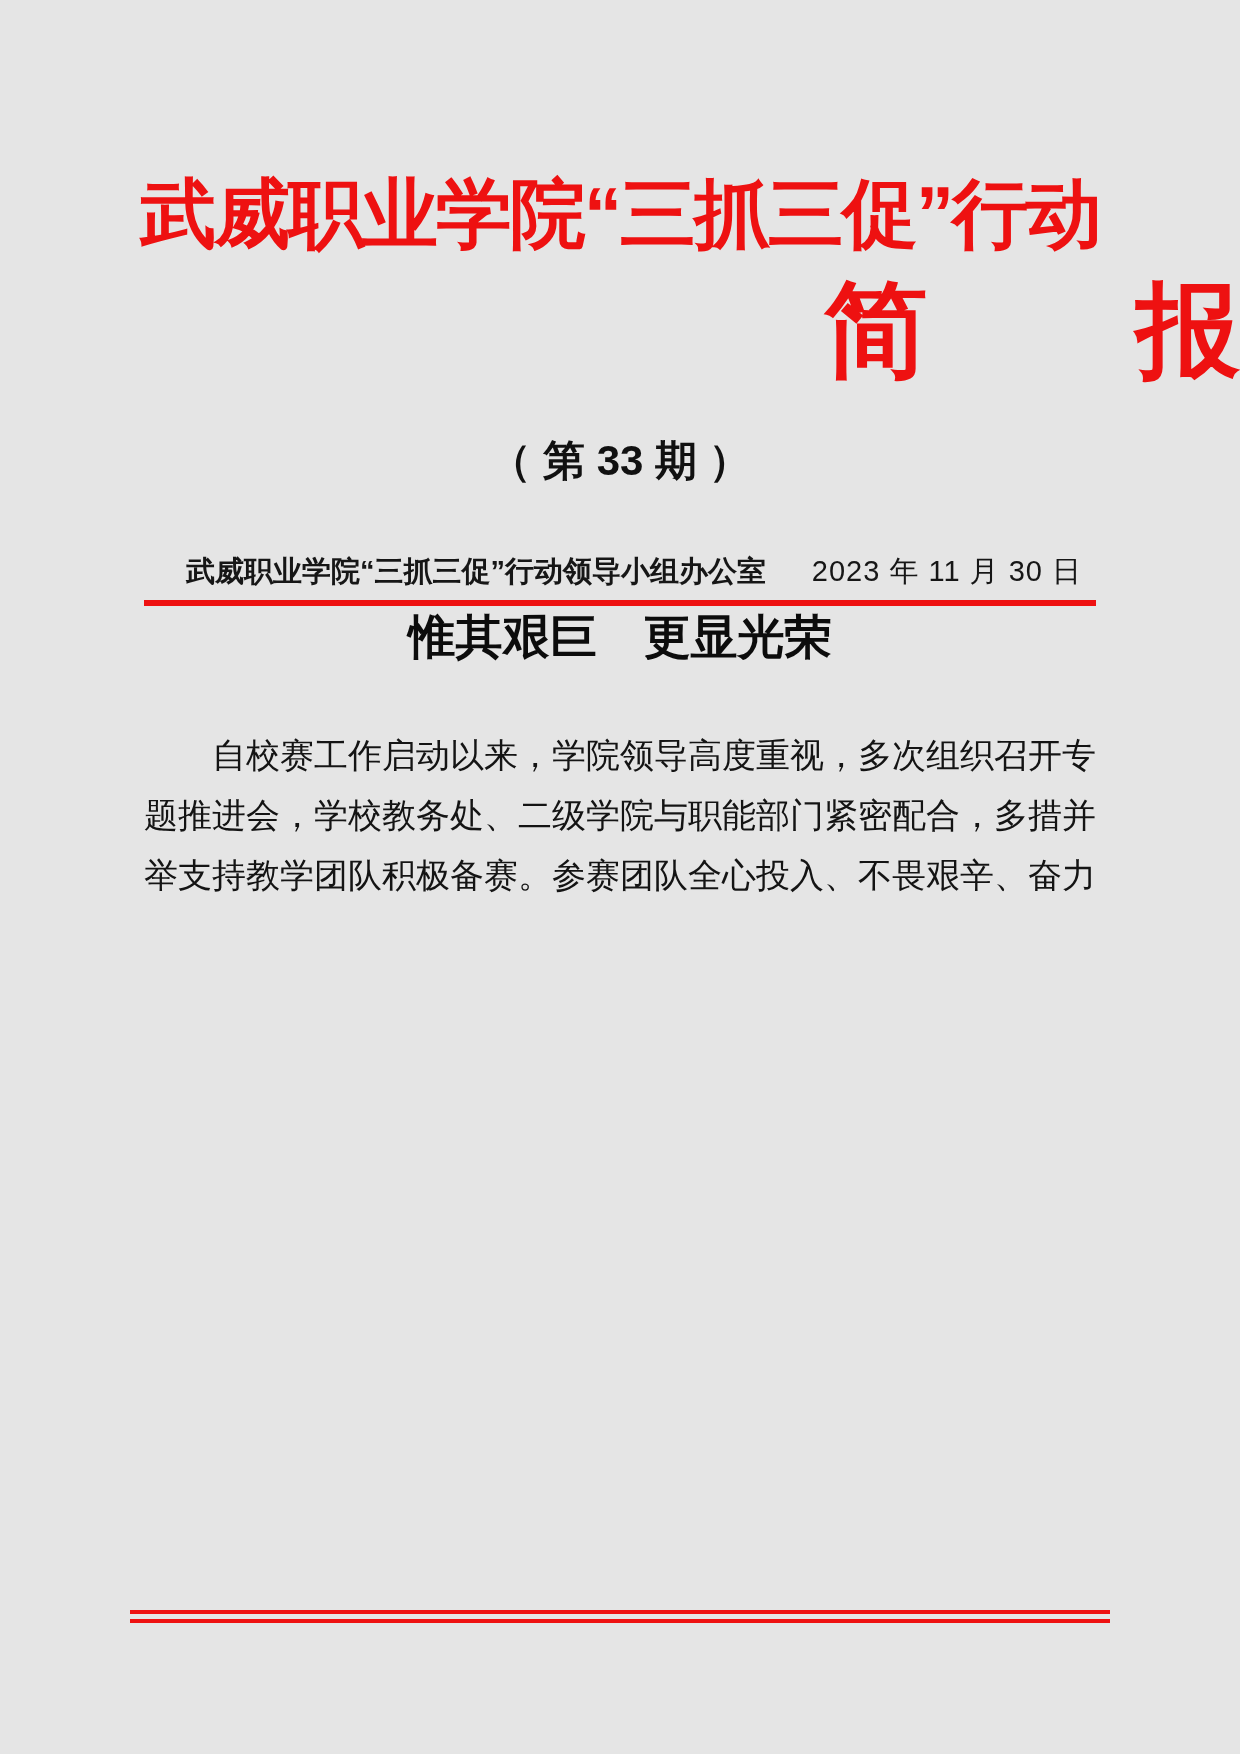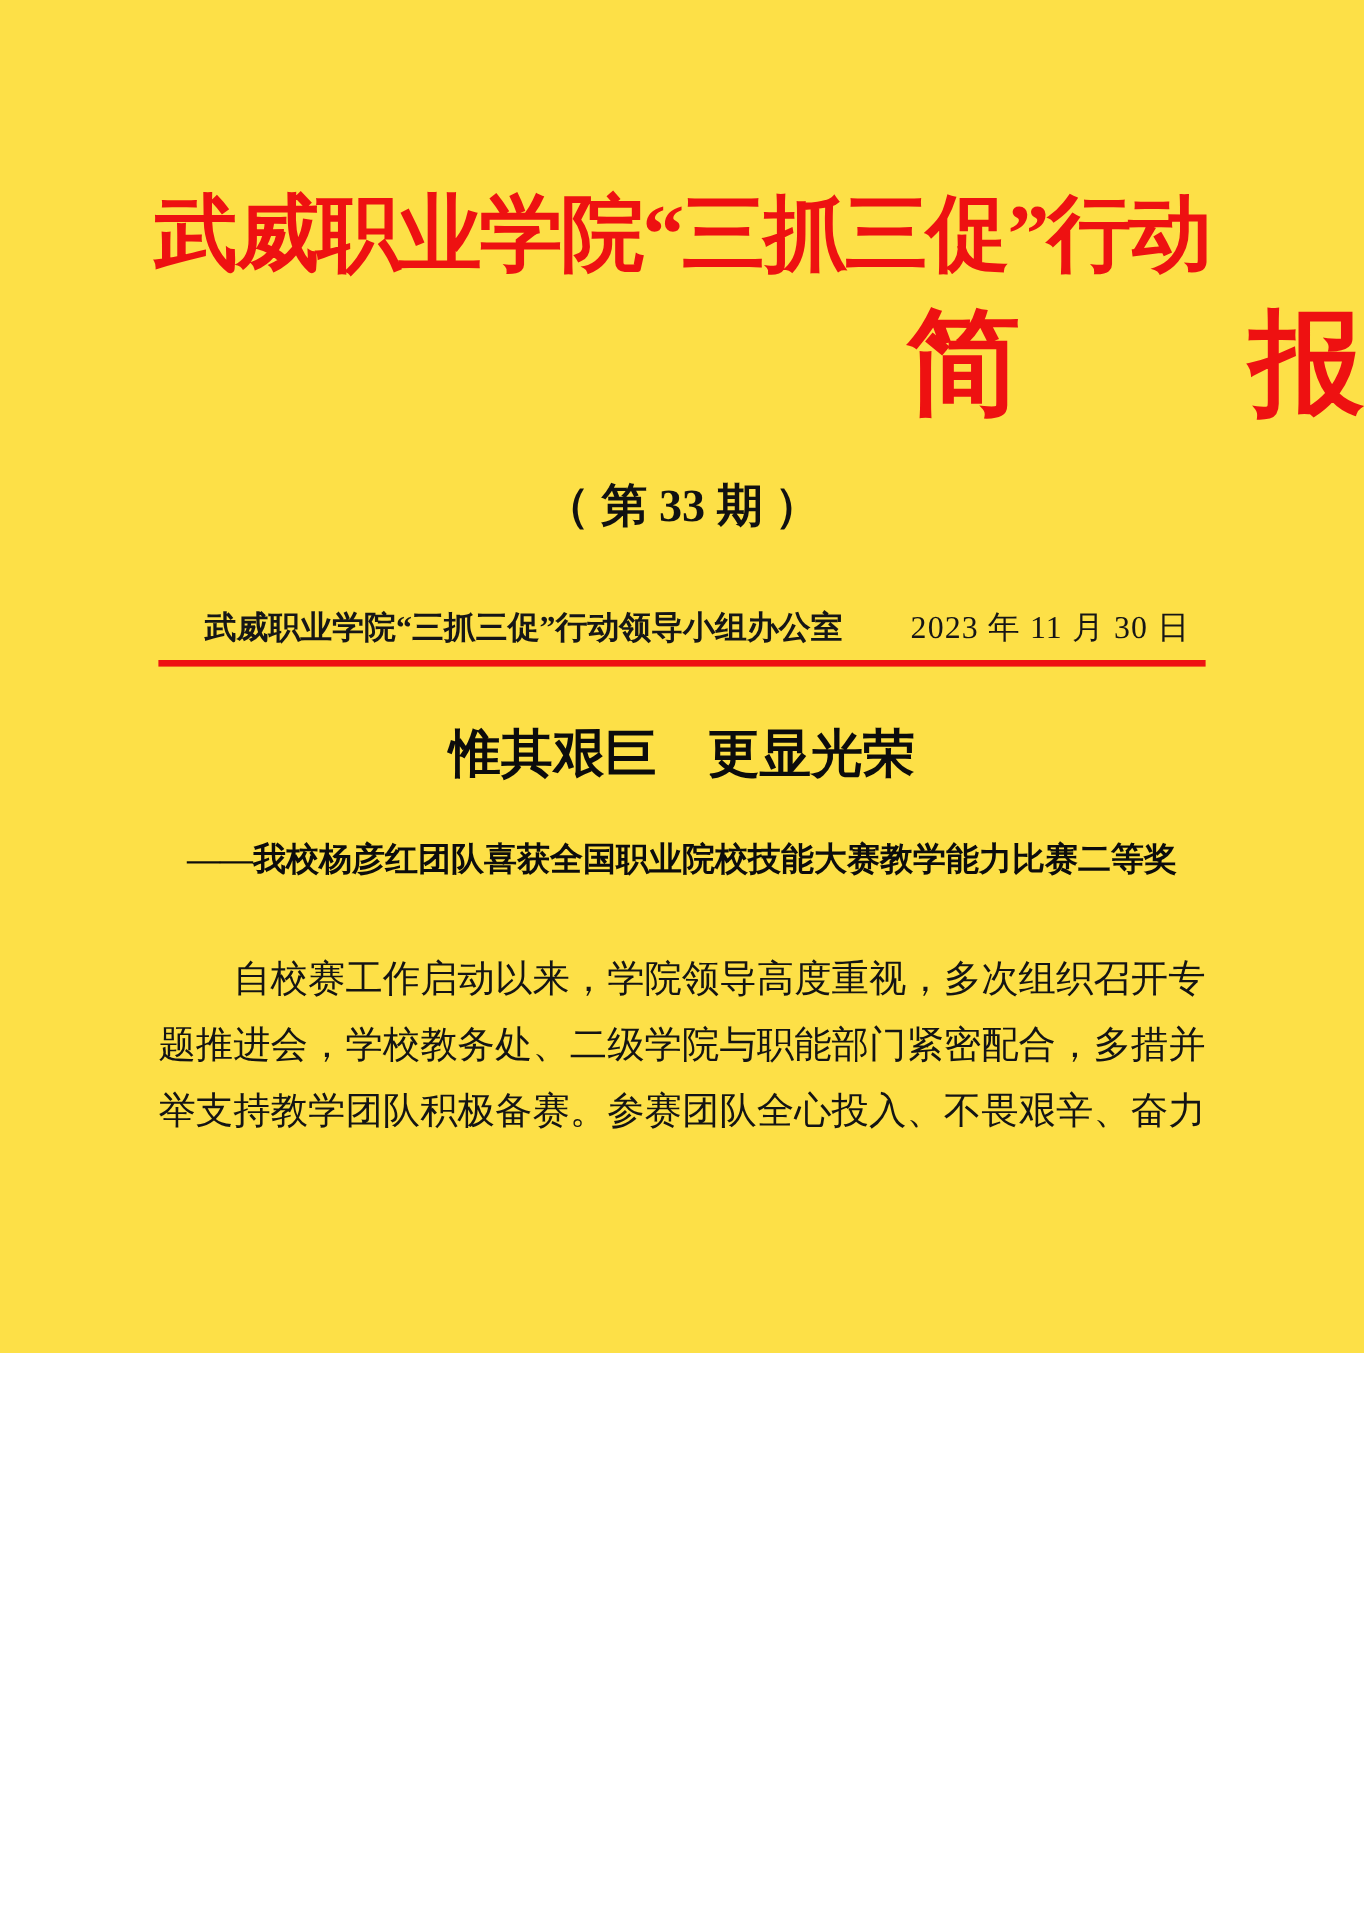--- a/index.html
+++ b/index.html
@@ -1,22 +1,22 @@
 <!DOCTYPE html>
 <html lang="zh" style="--red: #ee1111;"><head>
 <meta charset="utf-8">
 <style>
   html,body { margin:0; padding:0; background:#ffffff; }
   .page {
     position:relative;
-    width:1240px; height:1230px;
+    width:1240px; height:1754px;
     margin:0 auto;
-    background:#fde047;
+    background:#e5e5e5;
     overflow:hidden;
-    font-family:Liberation Serif, serif;
+    font-family:Liberation Sans, sans-serif;
     color:#161616;
   }
   .masthead-line1 {
     padding-top:168px;
     text-align:center;
     font-size:76px;
     line-height:1.2;
     font-weight:bold;
     color:var(--red,#ee1111);
     letter-spacing:-2px;
@@ -47,21 +47,20 @@
     font-size:29px;
     line-height:1.35;
     border-bottom:6px solid var(--red,#ee1111);
     padding-bottom:9px;
     box-sizing:border-box;
     gap:12px;
   }
   .office-name { padding-left:42px; font-weight:bold; }
   .issue-date  { padding-right:14px; letter-spacing:1px; }
   .article-title {
-    margin-top:50px;
     text-align:center;
     font-size:47px;
     line-height:1.3;
     font-weight:bold;
     color:#0c0c0c;
   }
   .article-subtitle {
     margin-top:44px;
     text-align:center;
     font-size:30px;
@@ -97,21 +96,20 @@
 
   <div class="issue-line">（ 第 33 期 ）</div>
 
   <div class="meta-row">
     <span class="office-name">武威职业学院“三抓三促”行动领导小组办公室</span>
     <span class="issue-date">2023 年 11 月 30 日</span>
   </div>
 
   <div class="article-title">惟其艰巨　更显光荣</div>
 
-  <div class="article-subtitle">——我校杨彦红团队喜获全国职业院校技能大赛教学能力比赛二等奖</div>
 
   <div class="article-body">
     <p>自校赛工作启动以来，学院领导高度重视，多次组织召开专题推进会，学校教务处、二级学院与职能部门紧密配合，多措并举支持教学团队积极备赛。参赛团队全心投入、不畏艰辛、奋力</p>
   </div>
 
   <div class="bottom-rule">
     <div class="rule-line"></div>
     <div class="rule-line"></div>
   </div>
 

